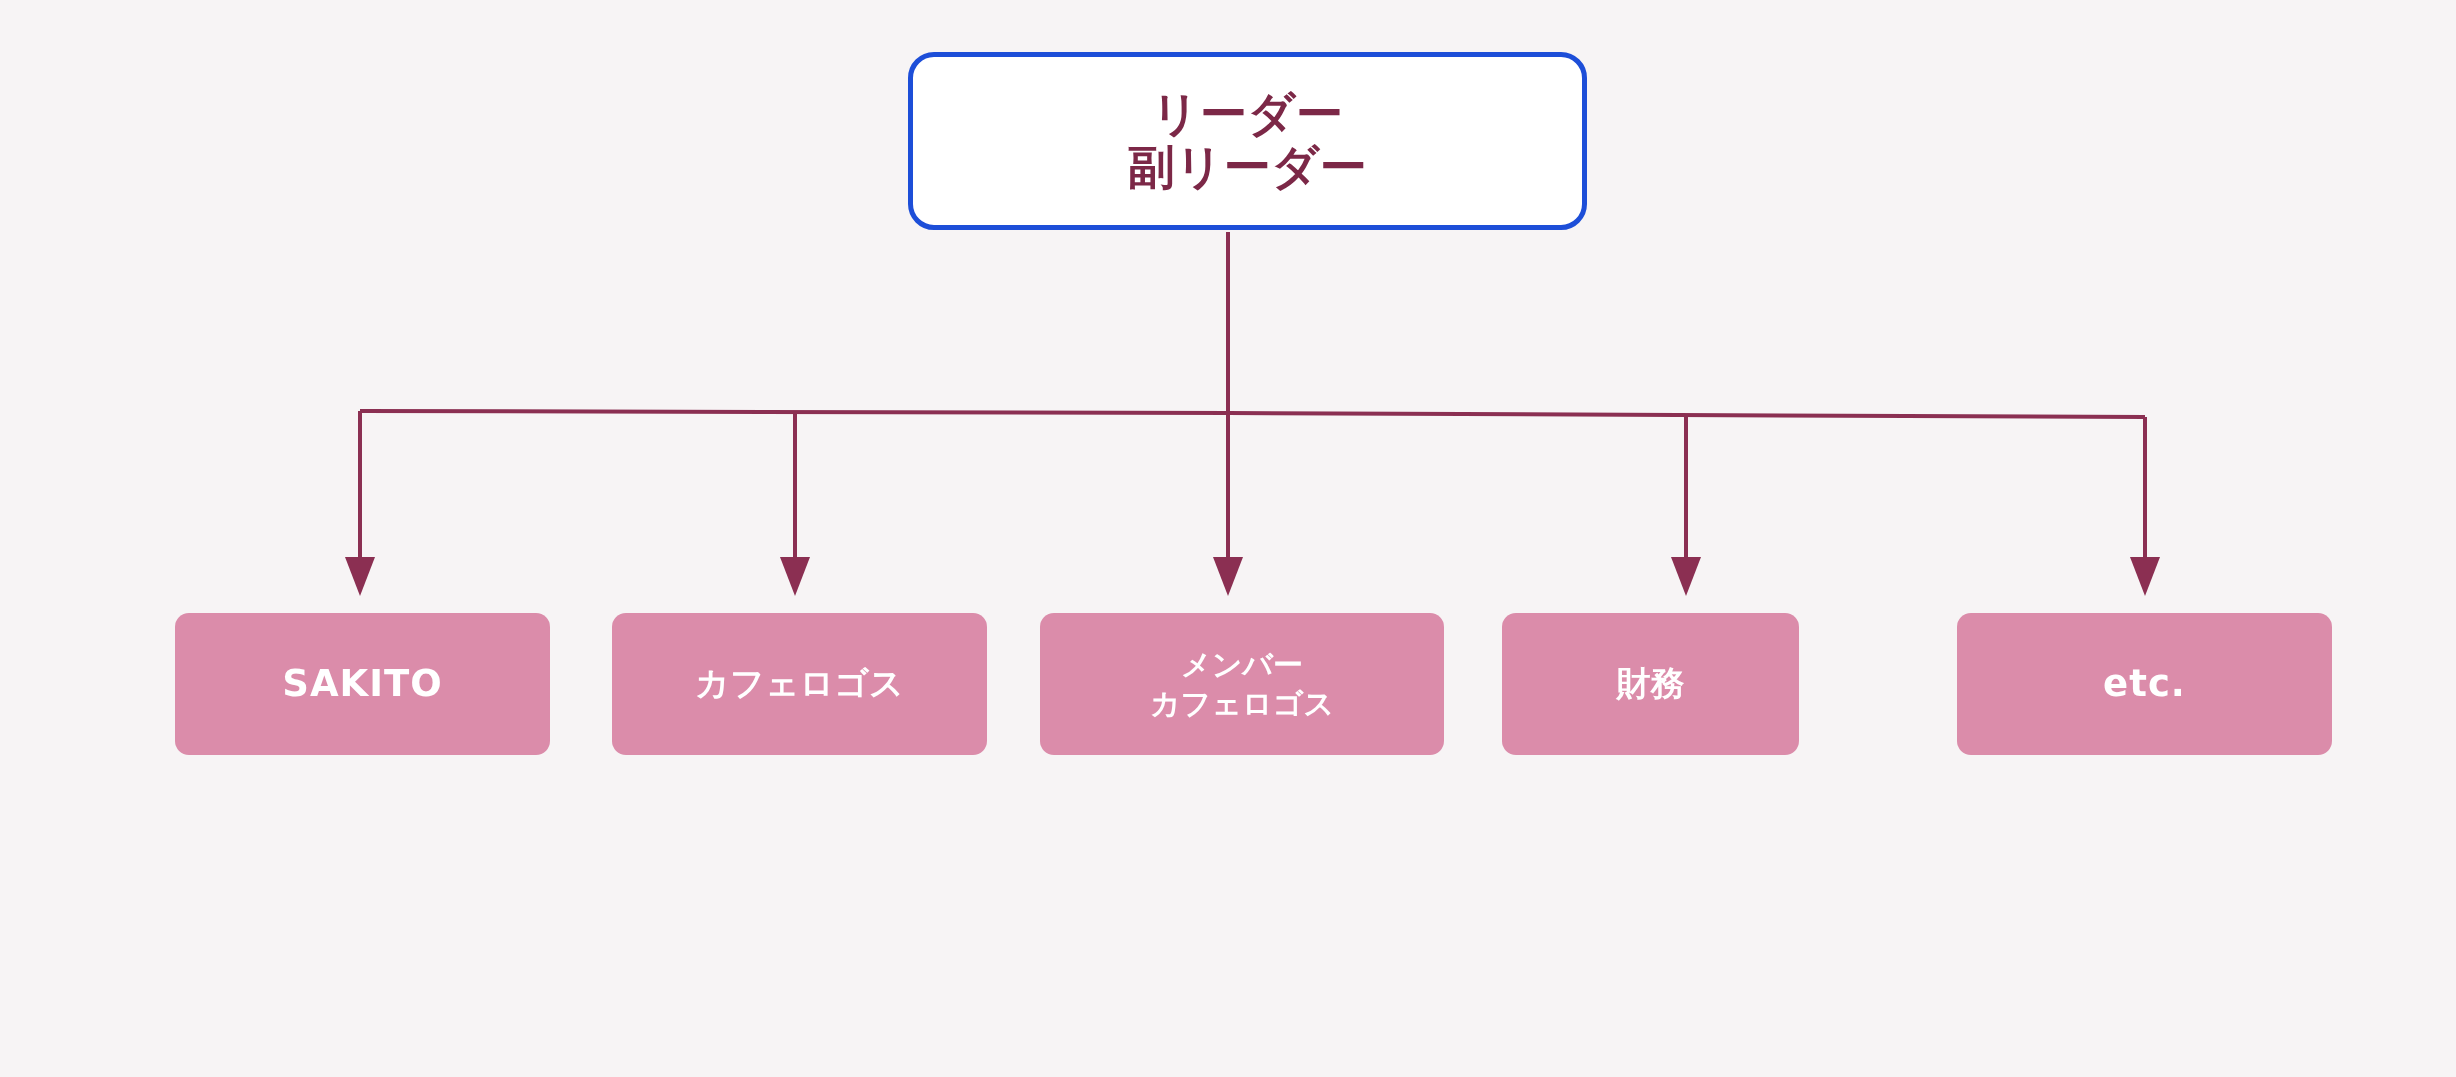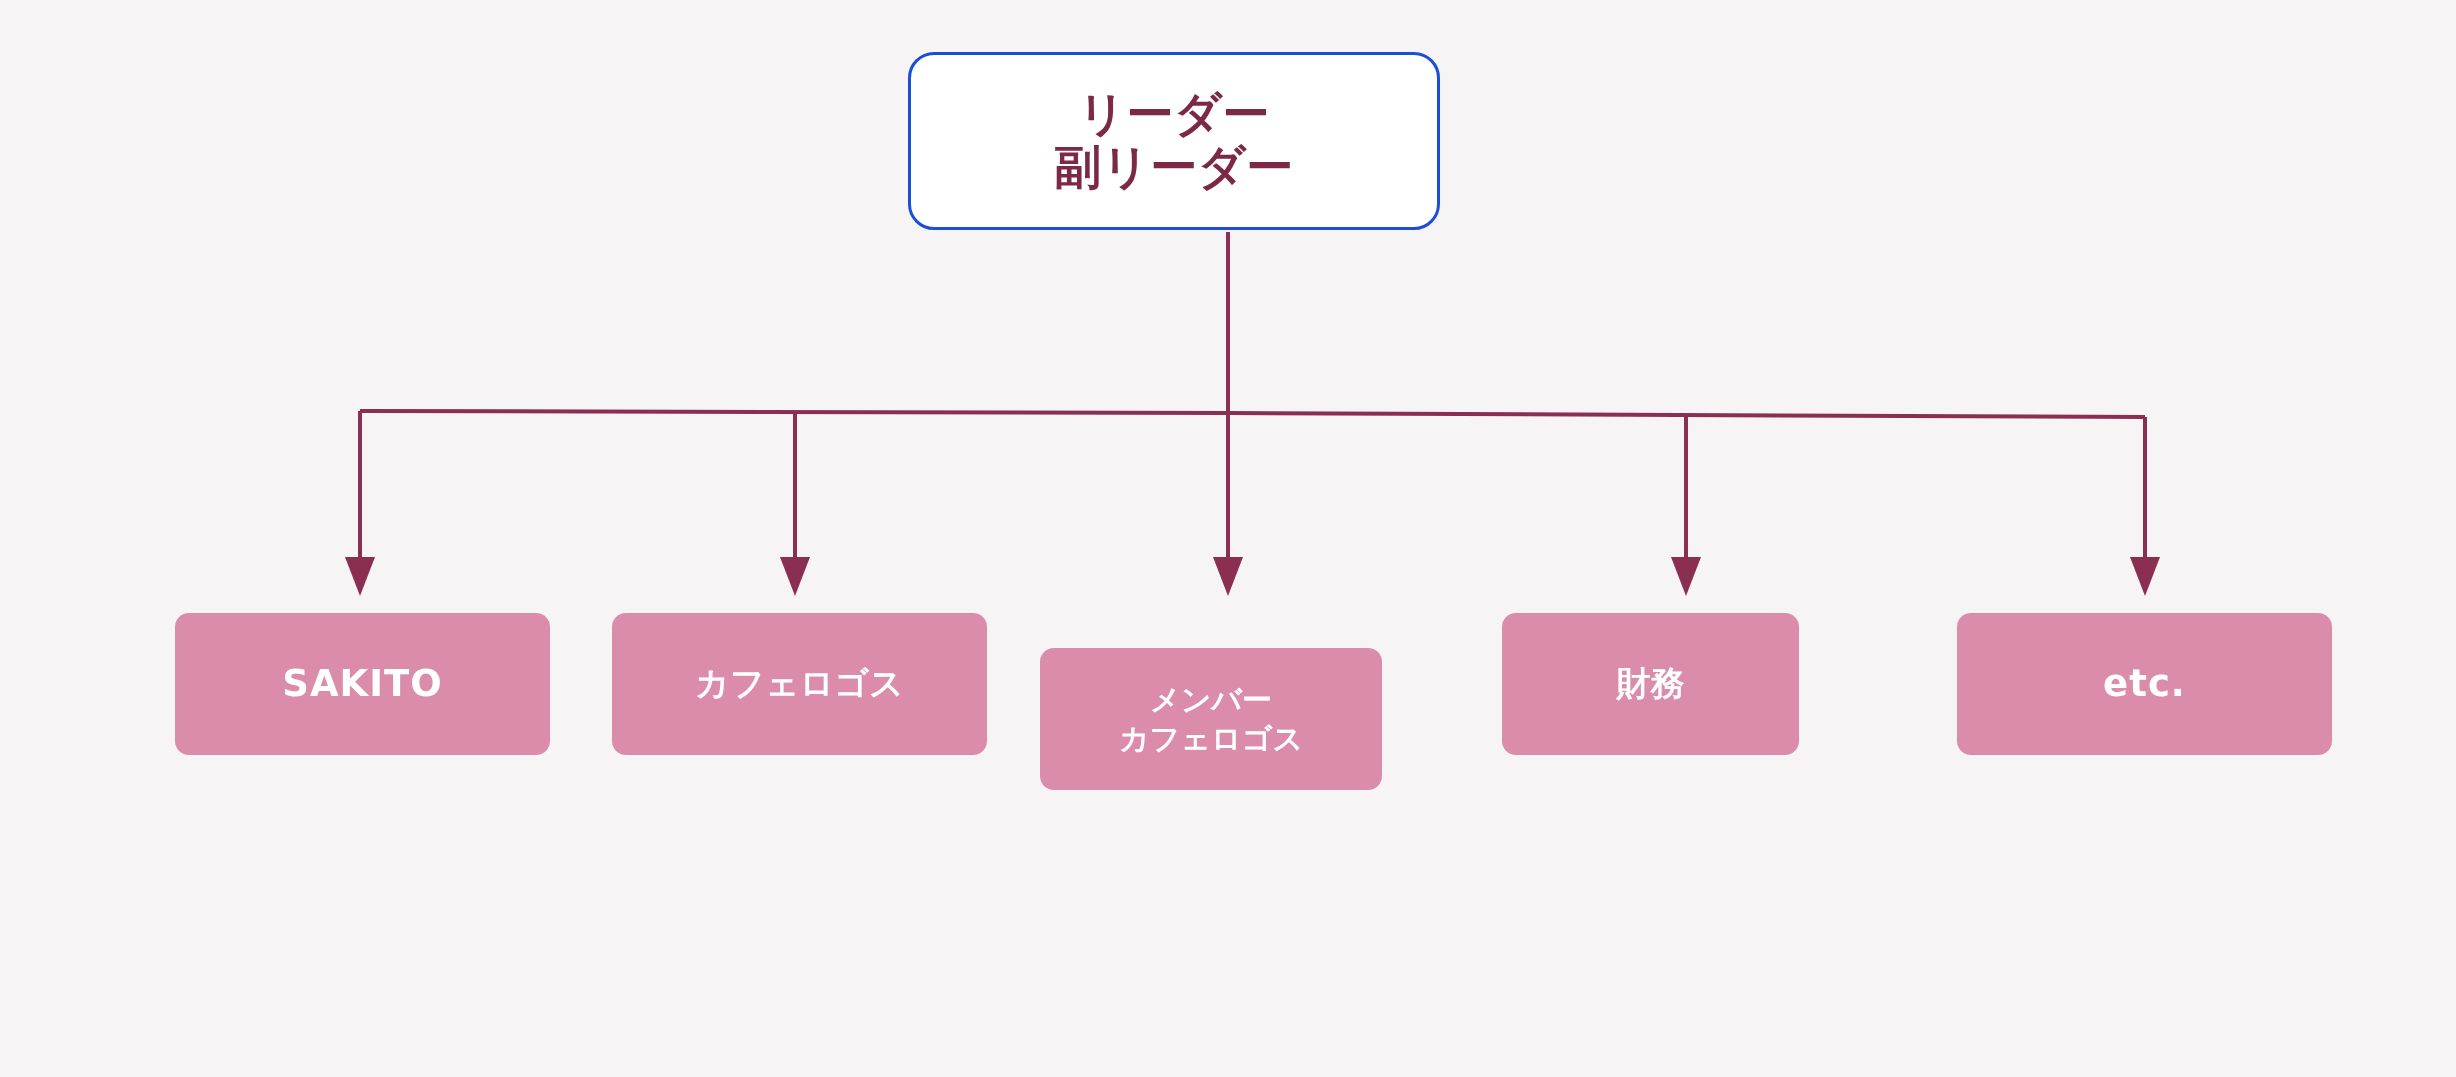--- a/index.html
+++ b/index.html
@@ -31,25 +31,25 @@
     height: 1077px;
     z-index: 1;
     pointer-events: none;
   }
 
   
   .root-node {
     position: absolute;
     left: 908px;
     top: 52px;
-    width: 532px;
+    width: 679px;
     height: 178px;
     box-sizing: border-box;
     background: #ffffff;
-    border: 3px solid #1d4ed8;
+    border: 5px solid #1d4ed8;
     border-radius: 26px;
     z-index: 2;
     display: flex;
     flex-direction: column;
     align-items: center;
     justify-content: center;
   }
   .root-line {
     color: #7c2847;
     font-weight: bold;
@@ -85,21 +85,21 @@
     font-size: 37px;
     letter-spacing: 1px;
   }
   .child-line.two-line {
     font-size: 30px;
     line-height: 1.3;
   }
 
   .n0 { left: 175px;  width: 375px; }
   .n1 { left: 612px;  width: 375px; align-items: center; }
-  .n2 { left: 1040px; width: 342px; margin-top: 35px; }
+  .n2 { left: 1040px; width: 404px; }
   .n3 { left: 1502px; width: 297px; }
   .n4 { left: 1957px; width: 375px; }
 </style>
 </head>
 <body>
 
 <div id="canvas">
 
   <svg id="connectors" viewBox="0 0 2456 1077" width="2456" height="1077" xmlns="http://www.w3.org/2000/svg">
     <g fill="none" stroke="#8b2f52" stroke-width="4" stroke-linecap="butt">

